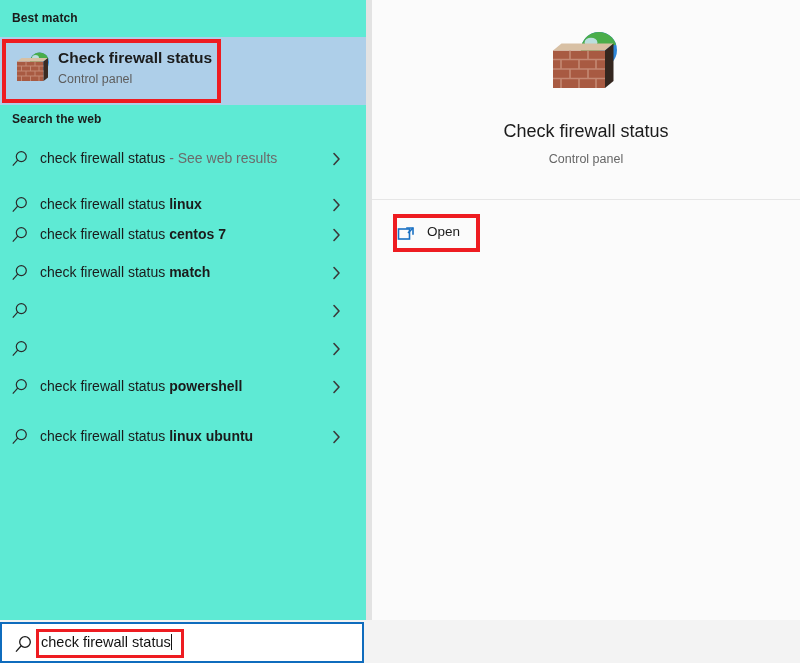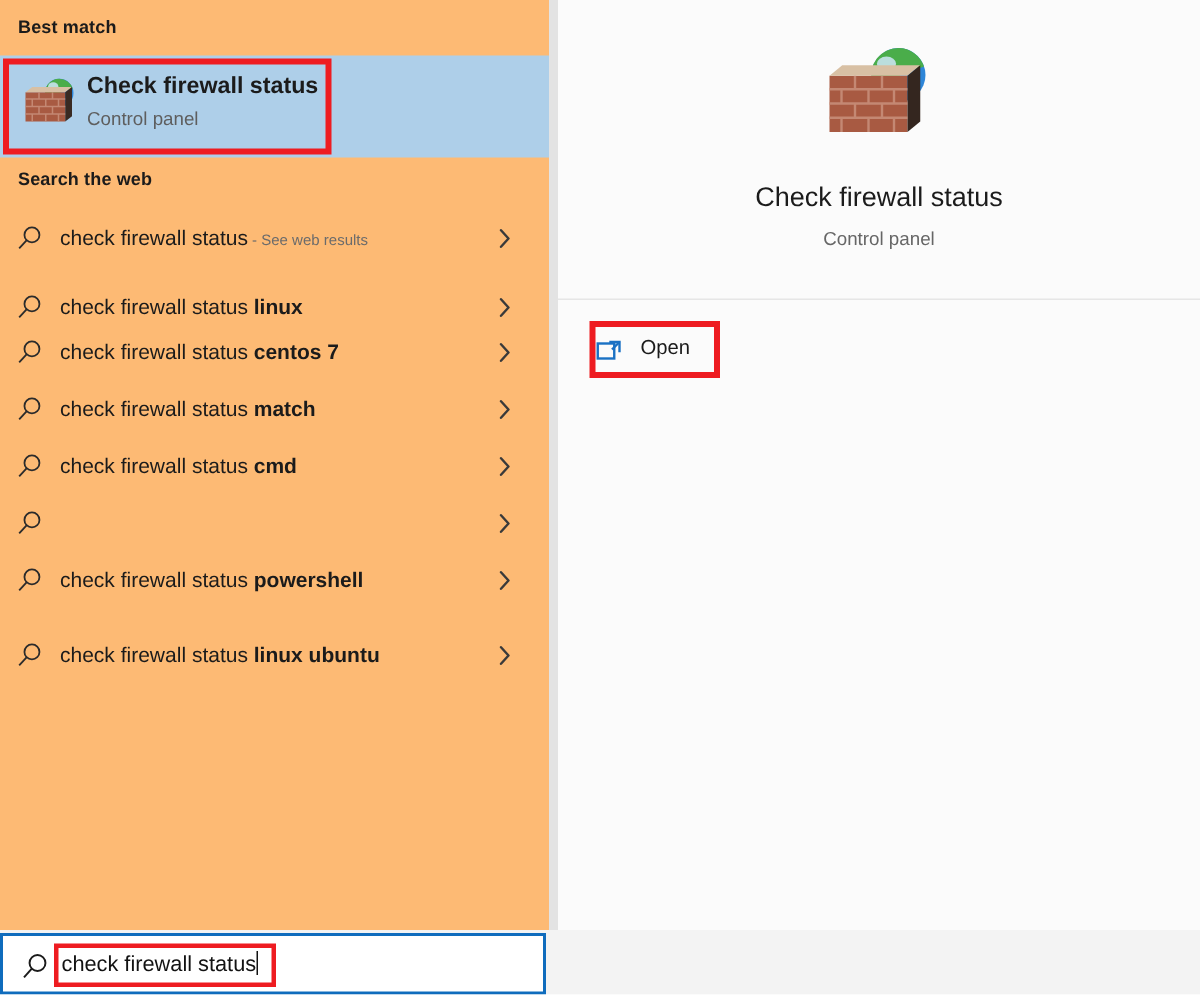--- a/index.html
+++ b/index.html
@@ -30,21 +30,21 @@
     width: 800px;
     height: 620px;
   }
 
   
   .results-pane {
     position: absolute;
     left: 0; top: 0;
     width: 366px;
     height: 620px;
-    background: #fdba74;
+    background: #5eead4;
   }
   .pane-divider {
     position: absolute;
     left: 366px; top: 0;
     width: 6px;
     height: 620px;
     background: #e3e3e3;
   }
   
   .preview-pane {
@@ -129,21 +129,21 @@
     position: absolute;
     left: 40px;
     top: 10px;
     font-size: 14px;
     color: #1b1b1b;
     white-space: nowrap;
   }
   .web-item .wtext .bold { font-weight: bold; }
   .web-item .wtext .muted {
     color: #6b6b6b;
-    font-size: 10px;
+    font-size: 14px;
   }
   .web-item .chev {
     position: absolute;
     left: 330px;
     top: 10px;
     width: 14px;
     height: 18px;
   }
 
   
@@ -356,21 +356,20 @@
             <span class="wtext"><span>check firewall status </span><span class="bold">match</span></span>
             <span class="chev"><svg viewBox="0 0 14 18" width="14" height="18">
                 <path d="M4 3.5 L9 9 L4 14.5" fill="none" stroke="#3a3a3a" stroke-width="1.6" stroke-linecap="round" stroke-linejoin="round"></path>
               </svg></span>
           </div>
           <div class="web-item" style="top: 292px;">
             <span class="magnifier"><svg viewBox="0 0 18 18" width="18" height="18">
                 <circle cx="10.3" cy="6.6" r="5" fill="none" stroke="#2b2b2b" stroke-width="1.2"></circle>
                 <line x1="6.7" y1="10.2" x2="1.8" y2="15.6" stroke="#2b2b2b" stroke-width="1.2"></line>
               </svg></span>
-            <span class="wtext"><span>check firewall status </span><span class="bold">cmd</span></span>
             <span class="chev"><svg viewBox="0 0 14 18" width="14" height="18">
                 <path d="M4 3.5 L9 9 L4 14.5" fill="none" stroke="#3a3a3a" stroke-width="1.6" stroke-linecap="round" stroke-linejoin="round"></path>
               </svg></span>
           </div>
           <div class="web-item" style="top: 330px;">
             <span class="magnifier"><svg viewBox="0 0 18 18" width="18" height="18">
                 <circle cx="10.3" cy="6.6" r="5" fill="none" stroke="#2b2b2b" stroke-width="1.2"></circle>
                 <line x1="6.7" y1="10.2" x2="1.8" y2="15.6" stroke="#2b2b2b" stroke-width="1.2"></line>
               </svg></span>
             <span class="chev"><svg viewBox="0 0 14 18" width="14" height="18">

